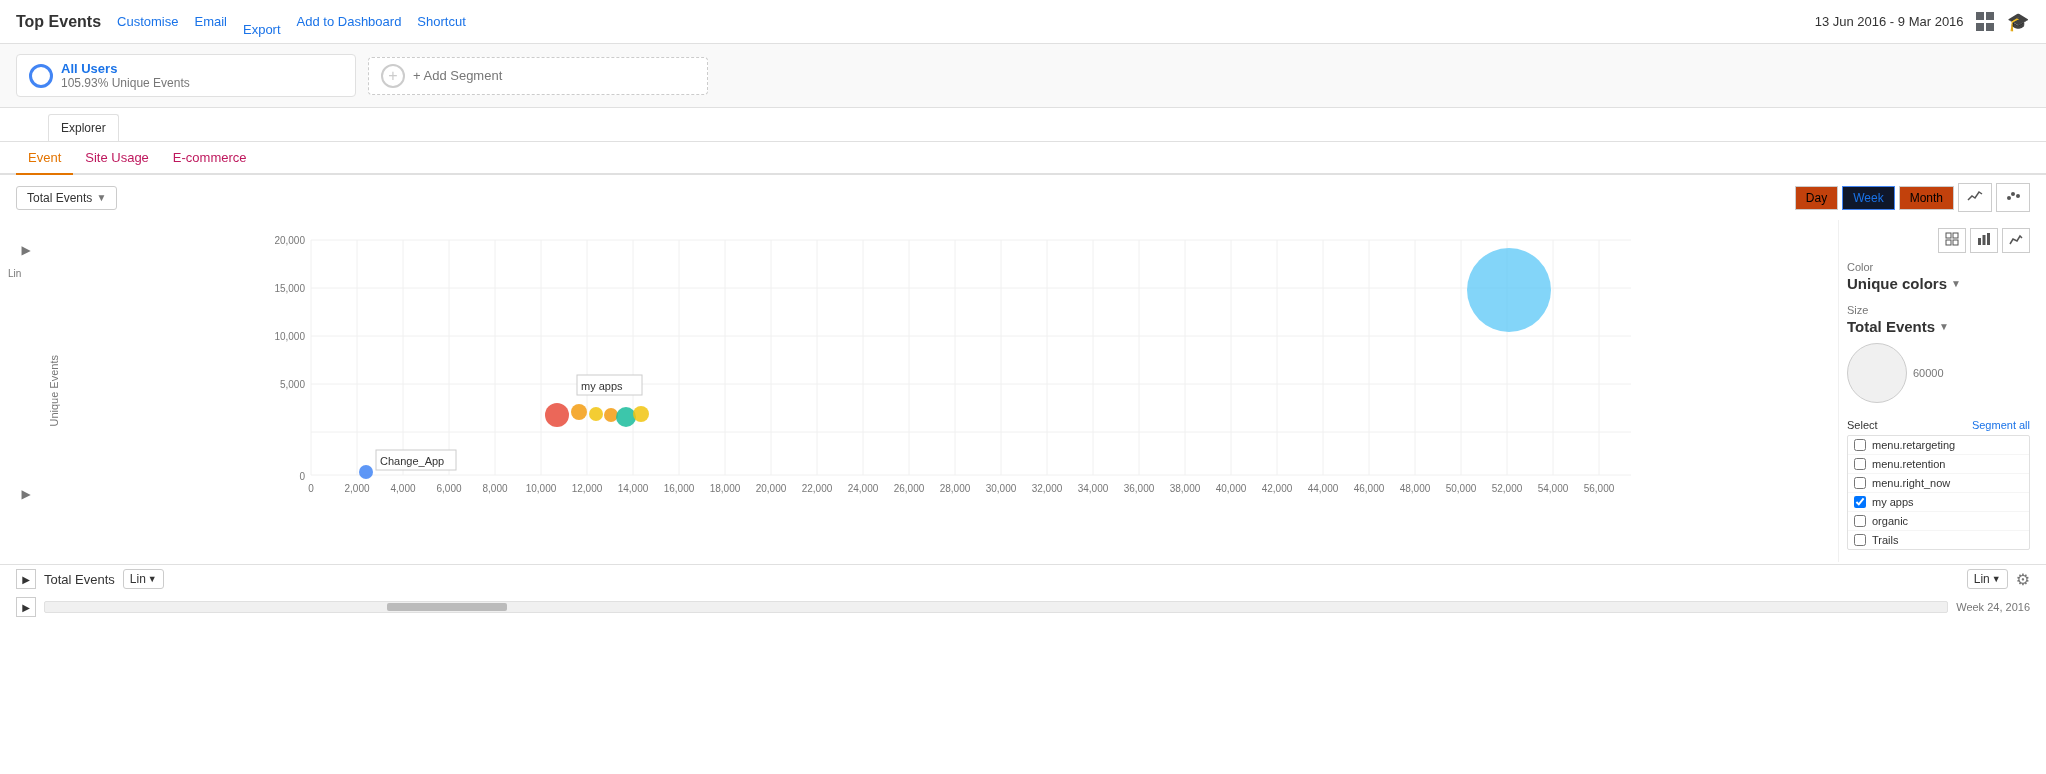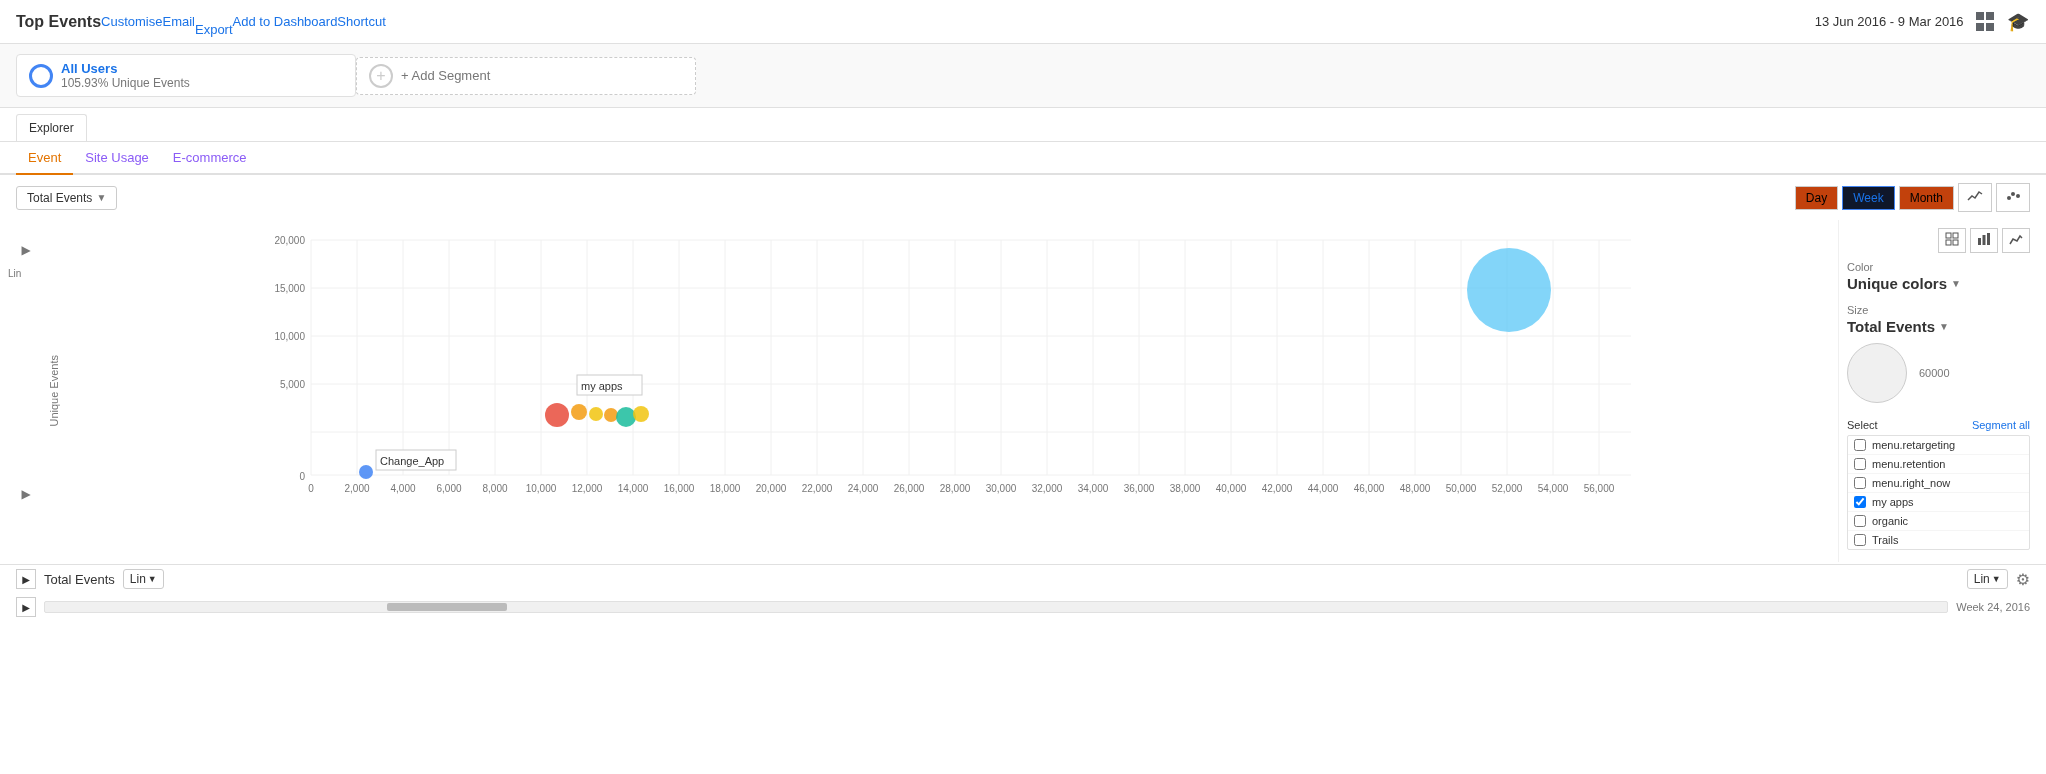--- a/index.html
+++ b/index.html
@@ -1,41 +1,41 @@
 <!DOCTYPE html>
 <html><head>
   <meta charset="utf-8">
   <style>
     * { box-sizing: border-box; margin: 0; padding: 0; }
     body { font-family: Arial, sans-serif; font-size: 13px; background: #fff; color: #333; width: 2046px; height: 774px; overflow: hidden; }
 
     
     .header { display: flex; align-items: center; justify-content: space-between; padding: 6px 16px; border-bottom: 1px solid #e0e0e0; background: #fff; }
-    .header-left { display: flex; align-items: center; }
+    .header-left { display: flex; align-items: center; gap: 16px; }
     .page-title { font-size: 16px; font-weight: bold; color: #333; }
     .header-action-link { color: #1a73e8; text-decoration: none; font-size: 13px; cursor: pointer; }
     .header-right { display: flex; align-items: center; gap: 12px; }
     .grid-icon { width: 20px; height: 20px; display: flex; flex-wrap: wrap; gap: 2px; cursor: pointer; }
     .grid-icon span { width: 8px; height: 8px; background: #5f6368; display: block; }
 
     
-    .segment-bar { display: flex; align-items: center; gap: 0; padding: 10px 16px; background: #f9f9f9; border-bottom: 1px solid #e0e0e0; }
+    .segment-bar { display: flex; align-items: center; gap: 12px; padding: 10px 16px; background: #f9f9f9; border-bottom: 1px solid #e0e0e0; }
     .segment-pill { display: flex; align-items: center; gap: 8px; border: 1px solid #e0e0e0; border-radius: 4px; padding: 6px 12px; background: #fff; min-width: 340px; }
     .segment-circle { width: 24px; height: 24px; border-radius: 50%; border: 3px solid #4285f4; flex-shrink: 0; }
     .segment-text { display: flex; flex-direction: column; }
     .segment-name { font-size: 13px; font-weight: bold; color: #1a73e8; }
     .segment-sub { font-size: 12px; color: #777; }
     .add-segment-pill { display: flex; align-items: center; gap: 8px; border: 1px dashed #ccc; border-radius: 4px; padding: 6px 12px; background: #fff; min-width: 340px; cursor: pointer; color: #777; }
     .add-circle { width: 24px; height: 24px; border-radius: 50%; border: 2px solid #ccc; display: flex; align-items: center; justify-content: center; color: #ccc; font-size: 16px; flex-shrink: 0; }
 
     
     .explorer-tab-bar { padding: 6px 16px 0; border-bottom: 1px solid #e0e0e0; }
-    .explorer-tab { display: inline-block; padding: 6px 12px; background: #fff; border: 1px solid #e0e0e0; border-bottom: none; font-size: 12px; color: #333; cursor: pointer; border-radius: 3px 3px 0 0; }
+    .explorer-tab { display: inline-block; padding: 6px 12px; background: #fff; border: 1px solid #e0e0e0; border-bottom: none; font-size: 12px; color: #333; cursor: pointer; border-radius: 3px 3px 0 0; margin-left: 32px; }
     .sub-tab-bar { display: flex; align-items: center; gap: 0; padding: 0 16px; border-bottom: 2px solid #e0e0e0; }
-    .sub-tab { padding: 8px 12px; font-size: 13px; color: #8b5cf6; cursor: pointer; border-bottom: 2px solid transparent; margin-bottom: -2px; text-decoration: none; }
+    .sub-tab { padding: 8px 12px; font-size: 13px; color: #be185d; cursor: pointer; border-bottom: 2px solid transparent; margin-bottom: -2px; text-decoration: none; }
     .sub-tab.active { color: #e37400; border-bottom: 2px solid #e37400; }
 
     
     .toolbar { display: flex; align-items: center; justify-content: space-between; padding: 8px 16px; }
     .toolbar-left { display: flex; align-items: center; gap: 8px; }
     .dropdown-btn { display: flex; align-items: center; gap: 4px; padding: 4px 10px; border: 1px solid #ccc; border-radius: 3px; background: #fff; font-size: 12px; cursor: pointer; }
     .dropdown-arrow { font-size: 10px; color: #777; }
     .toolbar-right { display: flex; align-items: center; gap: 4px; }
     .time-btn { padding: 4px 10px; border: 1px solid #ccc; background: #c2410c; font-size: 12px; cursor: pointer; }
     .time-btn.active { background: #0f172a; border-color: #4285f4; color: #1a73e8; }
@@ -278,21 +278,21 @@
         <span class="panel-dropdown-arrow">▼</span>
       </div>
     </div>
 
     <div class="panel-section">
       <div class="panel-label">Size</div>
       <div class="panel-value">
         <span>Total Events</span>
         <span class="panel-dropdown-arrow">▼</span>
       </div>
-      <div style="display:flex;align-items:center;gap:12px;margin-top:4px;text-align:right;">
+      <div style="display:flex;align-items:center;gap:6px;margin-top:4px;text-align:right;">
         <div class="size-circle"></div>
         <span style="font-size:11px;color:#777;">60000</span>
       </div>
     </div>
 
     <div class="panel-section">
       <div class="select-header">
         <span>Select</span>
         <span class="deselect-all">Segment all</span>
       </div>

